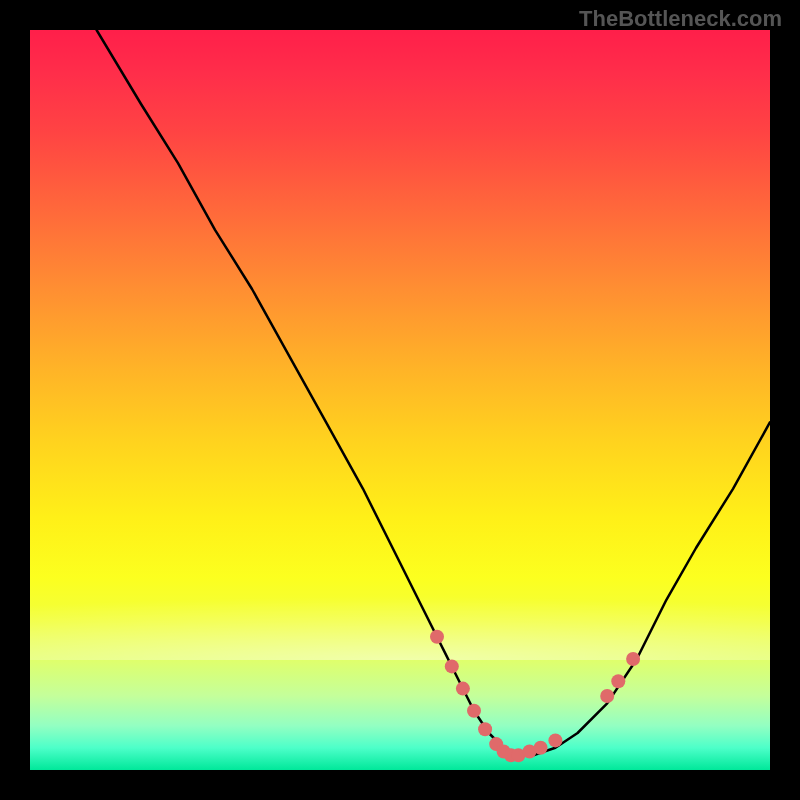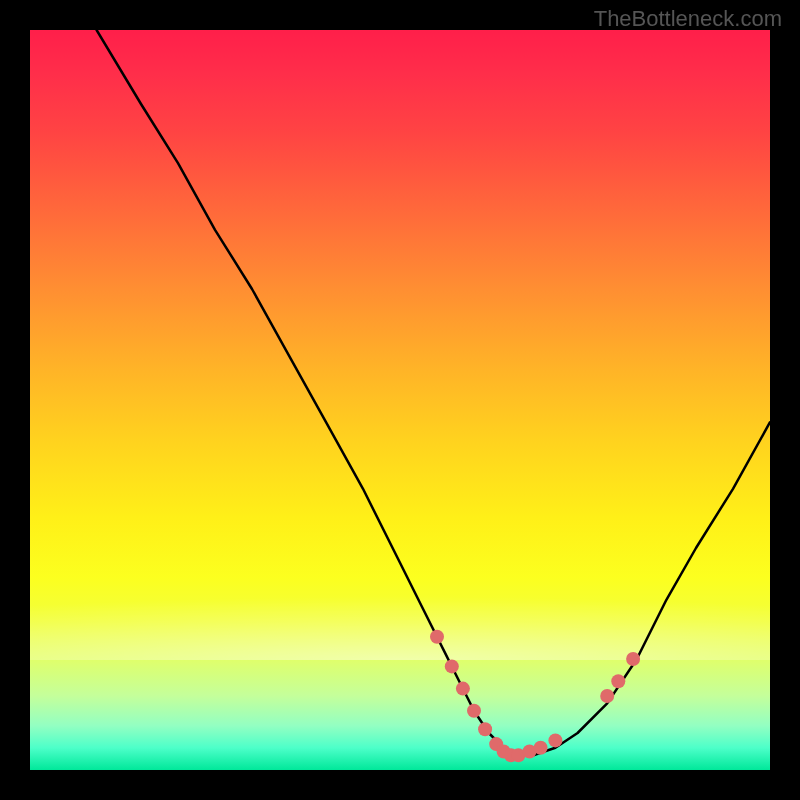--- a/index.html
+++ b/index.html
@@ -16,21 +16,21 @@
     width: 800px;
     height: 800px;
     background: #000;
   }
   .watermark {
     position: absolute;
     top: 6px;
     right: 18px;
     color: #555;
     font-size: 22px;
-    font-weight: 400;
+    font-weight: 700;
     z-index: 10;
   }
   .plot-area {
     position: absolute;
     left: 30px;
     top: 30px;
     width: 740px;
     height: 740px;
   }
   .gradient-bg {

